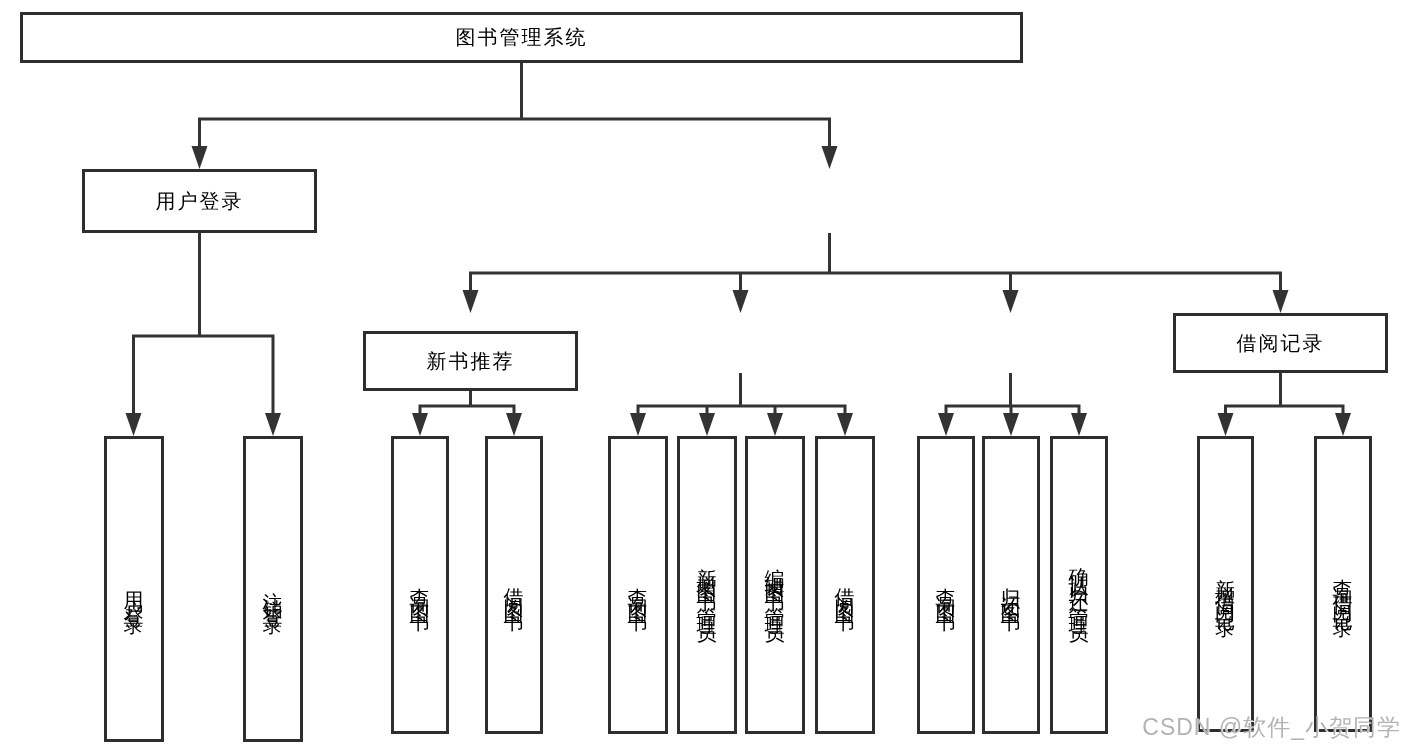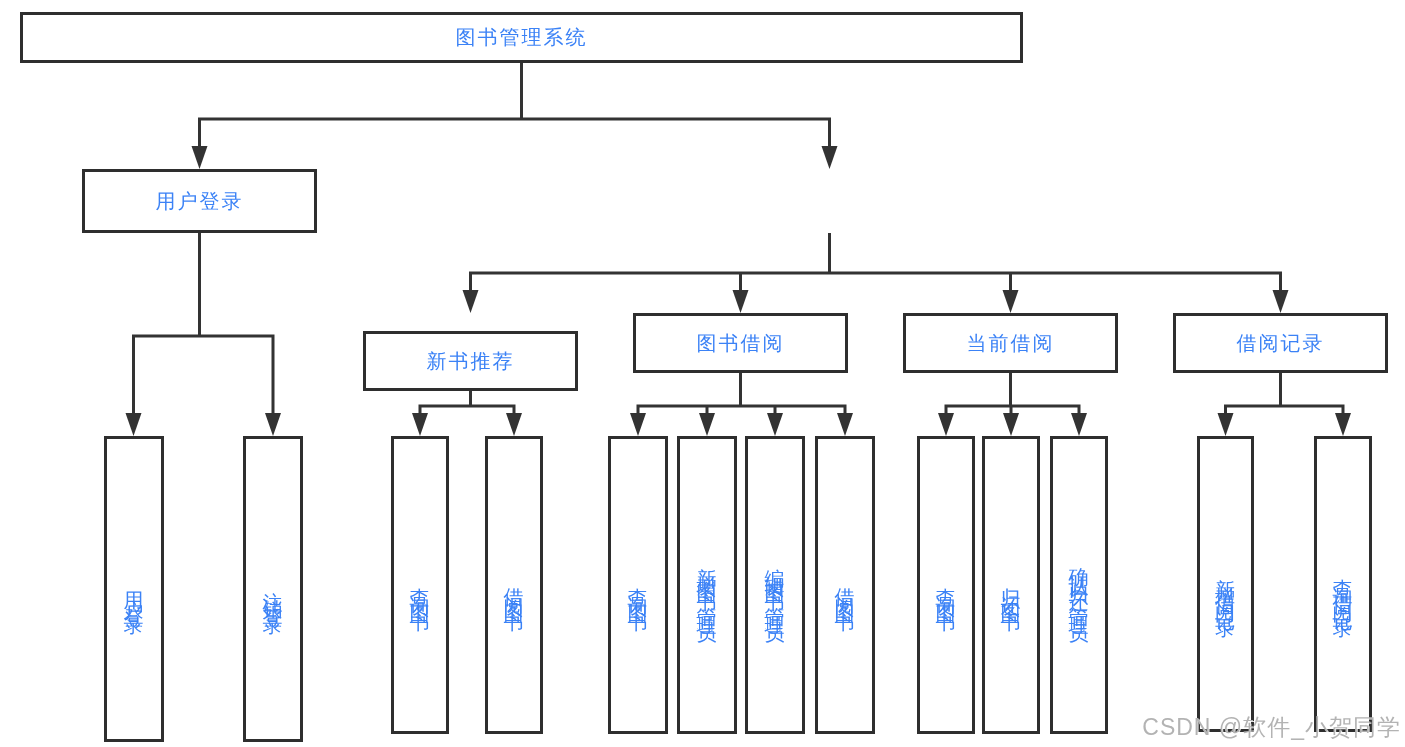--- a/index.html
+++ b/index.html
@@ -7,21 +7,21 @@
     width:1405px;height:747px;position:relative;overflow:hidden;
     background:#ffffff;
     font-family:"Liberation Sans","DejaVu Sans",sans-serif;
   }
   #stage{position:absolute;inset:0;width:1405px;height:747px;}
   svg.connectors{position:absolute;left:0;top:0;z-index:1;}
   .node{
     position:absolute;z-index:2;box-sizing:border-box;
     background:#ffffff;border:3px solid #2e2e2e;
     display:flex;align-items:center;justify-content:center;
-    color:#3b82f6;
+    color:#000000;
     font-family:Liberation Serif, serif;
   }
   .node.h{font-size:20px;letter-spacing:2px;white-space:nowrap;}
   .node.v{
     font-size:20px;
     writing-mode:vertical-rl;text-orientation:mixed;
     letter-spacing:8px;line-height:1;
     padding-top:6px;
   }
   .watermark{
@@ -84,22 +84,20 @@
   </svg>
 
   <div class="node h" style="left:20px;top:12px;width:1003px;height:51px">图书管理系统</div>
 
   <div class="node h" style="left:82px;top:169px;width:235px;height:64px">用户登录</div>
 
   <div class="node v" style="left:104px;top:436px;width:60px;height:306px">用户登录</div>
   <div class="node v" style="left:243px;top:436px;width:60px;height:306px">注销登录</div>
 
   <div class="node h" style="left:363px;top:331px;width:215px;height:60px">新书推荐</div>
-  <div class="node h" style="left:633px;top:313px;width:215px;height:60px">图书借阅</div>
-  <div class="node h" style="left:903px;top:313px;width:215px;height:60px">当前借阅</div>
   <div class="node h" style="left:1173px;top:313px;width:215px;height:60px">借阅记录</div>
 
   <div class="node v" style="left:391px;top:436px;width:58px;height:298px">查询图书</div>
   <div class="node v" style="left:485px;top:436px;width:58px;height:298px">借阅图书</div>
 
   <div class="node v" style="left:608px;top:436px;width:60px;height:298px">查询图书</div>
   <div class="node v" style="left:677px;top:436px;width:60px;height:298px">新增图书（管理员）</div>
   <div class="node v" style="left:745px;top:436px;width:60px;height:298px">编辑图书（管理员）</div>
   <div class="node v" style="left:815px;top:436px;width:60px;height:298px">借阅图书</div>
 

